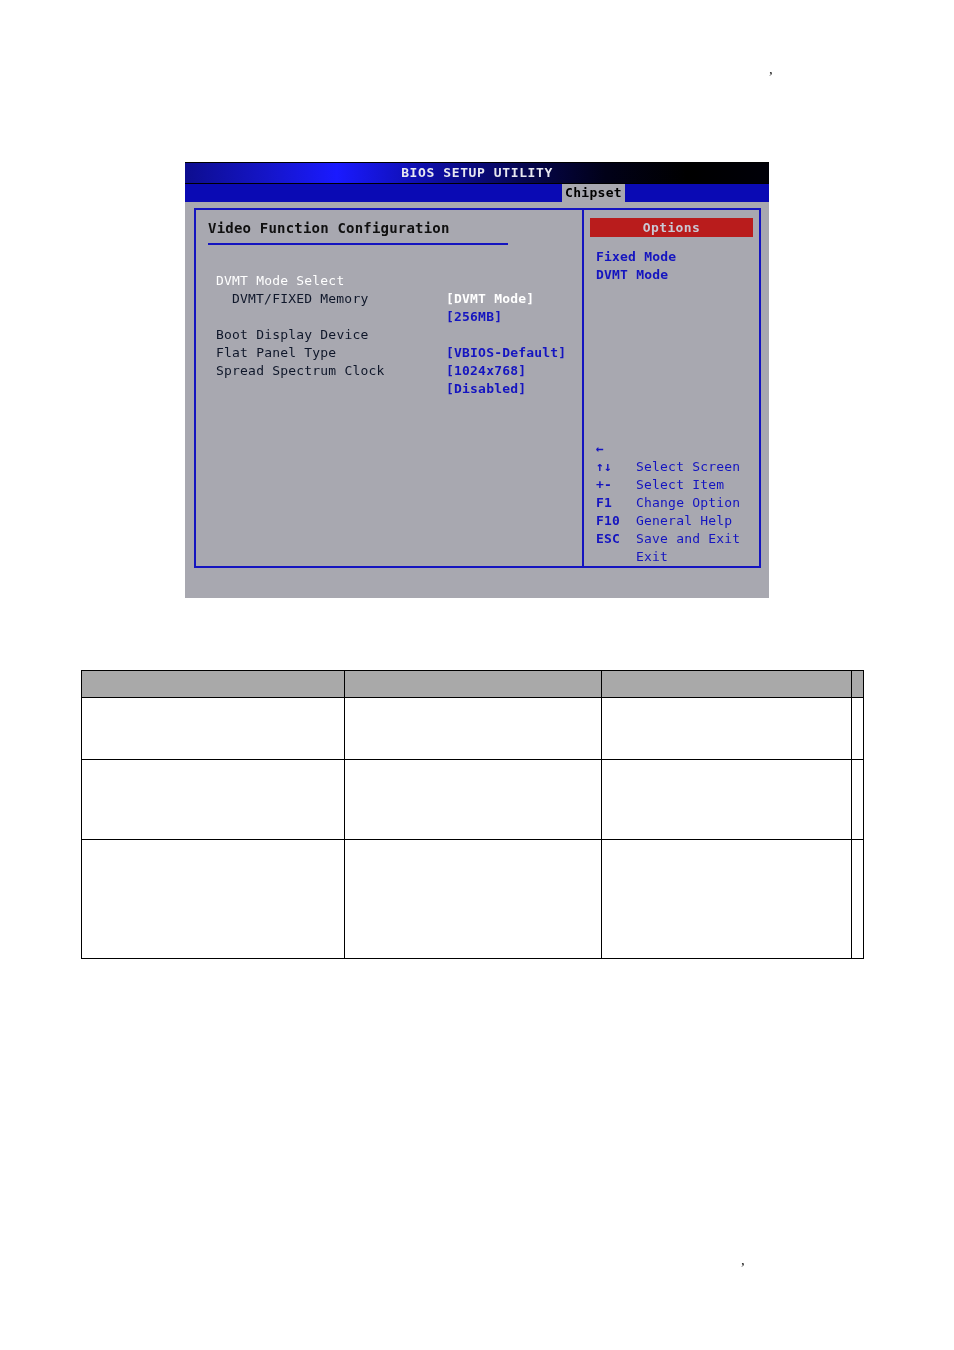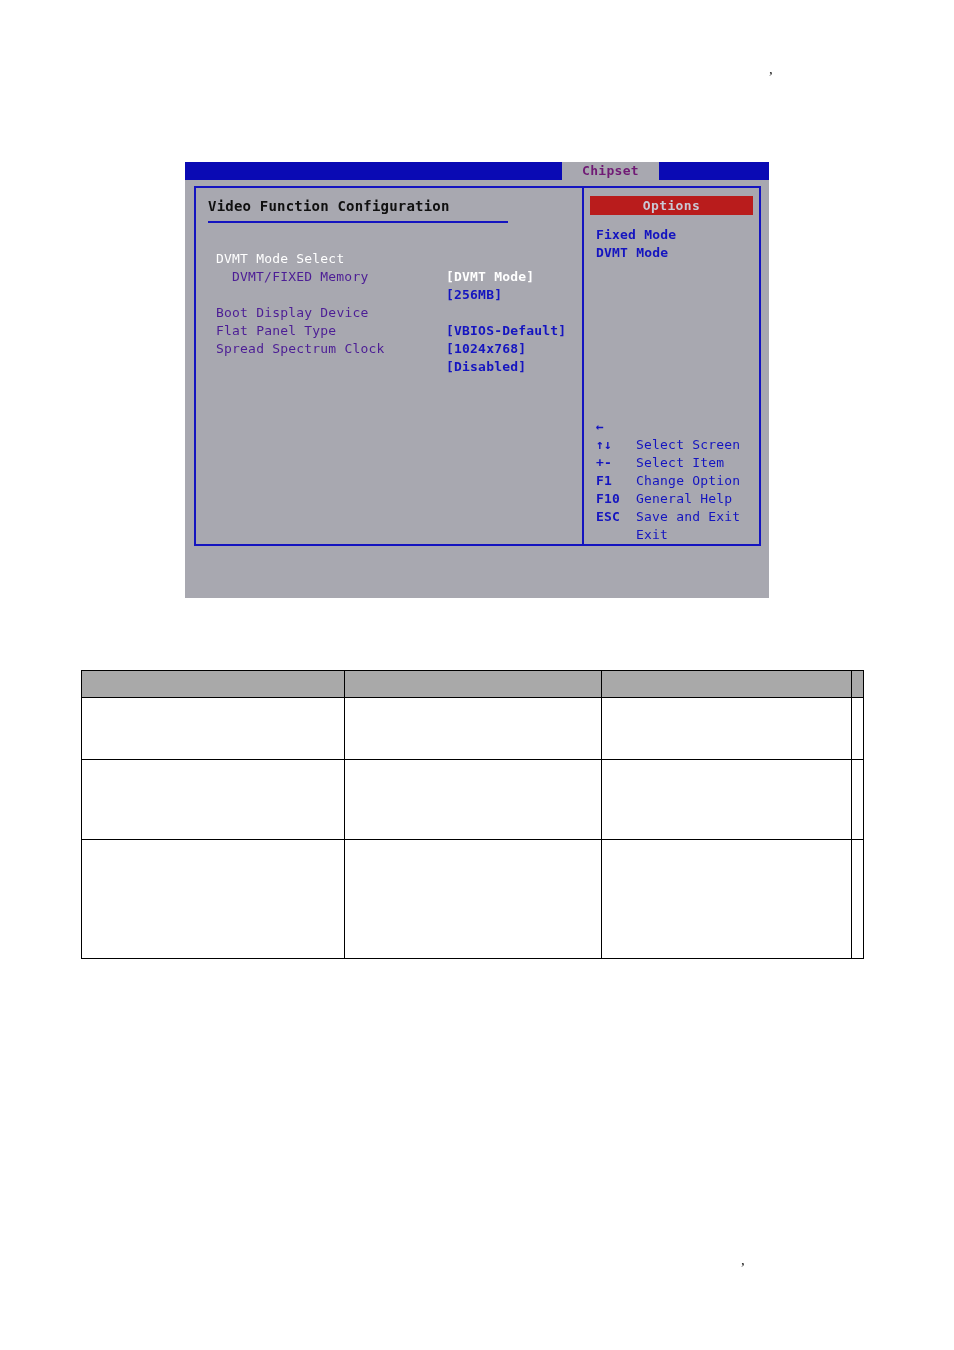--- a/index.html
+++ b/index.html
@@ -74,23 +74,23 @@
     position: relative;
     height: 18px;
     background: #0a0ab4;
   }
   .bios-tab-active {
     position: absolute;
     left: 377px;
     top: 0px;
     height: 18px;
     line-height: 18px;
-    padding: 0 20px;
+    padding: 0 3px;
     background: #a8a8b0;
-    color: #701a75;
+    color: #000000;
     font-size: 13px;
     font-weight: bold;
     letter-spacing: 0.3px;
     white-space: pre;
   }
 
   
   .bios-body {
     position: relative;
     height: 368px;
@@ -143,21 +143,21 @@
     height: 18px;
     line-height: 18px;
     font-size: 13px;
     letter-spacing: 0.2px;
     white-space: pre;
     margin-left: 8px;
   }
   .setting-row .lbl {
     position: absolute;
     left: 4px;
-    color: #4c1d95;
+    color: #0f172a;
   }
   .setting-row .val {
     position: absolute;
     left: 234px;
     color: #1414c0;
     font-weight: bold;
   }
   .setting-row.indent .lbl { left: 20px; }
   .setting-row.selected .lbl,
   .setting-row.selected .val { color: #ffffff; }
@@ -270,20 +270,23 @@
   .r3 { height: 119px; }
 </style>
 </head>
 <body>
 
 <div class="stray-mark" id="stray-top">,</div>
 <div class="stray-mark" id="stray-bot">,</div>
 
 <div id="bios-screen">
 
+  <div class="bios-titlebar">
+    <div class="bios-title-text">BIOS SETUP UTILITY</div>
+  </div>
 
   <div class="bios-tabbar">
     <div class="bios-tab-active">Chipset</div>
   </div>
 
   <div class="bios-body">
     <div class="bios-panels">
       <div class="bios-vdivider"></div>
 
       <div class="pane-left">

